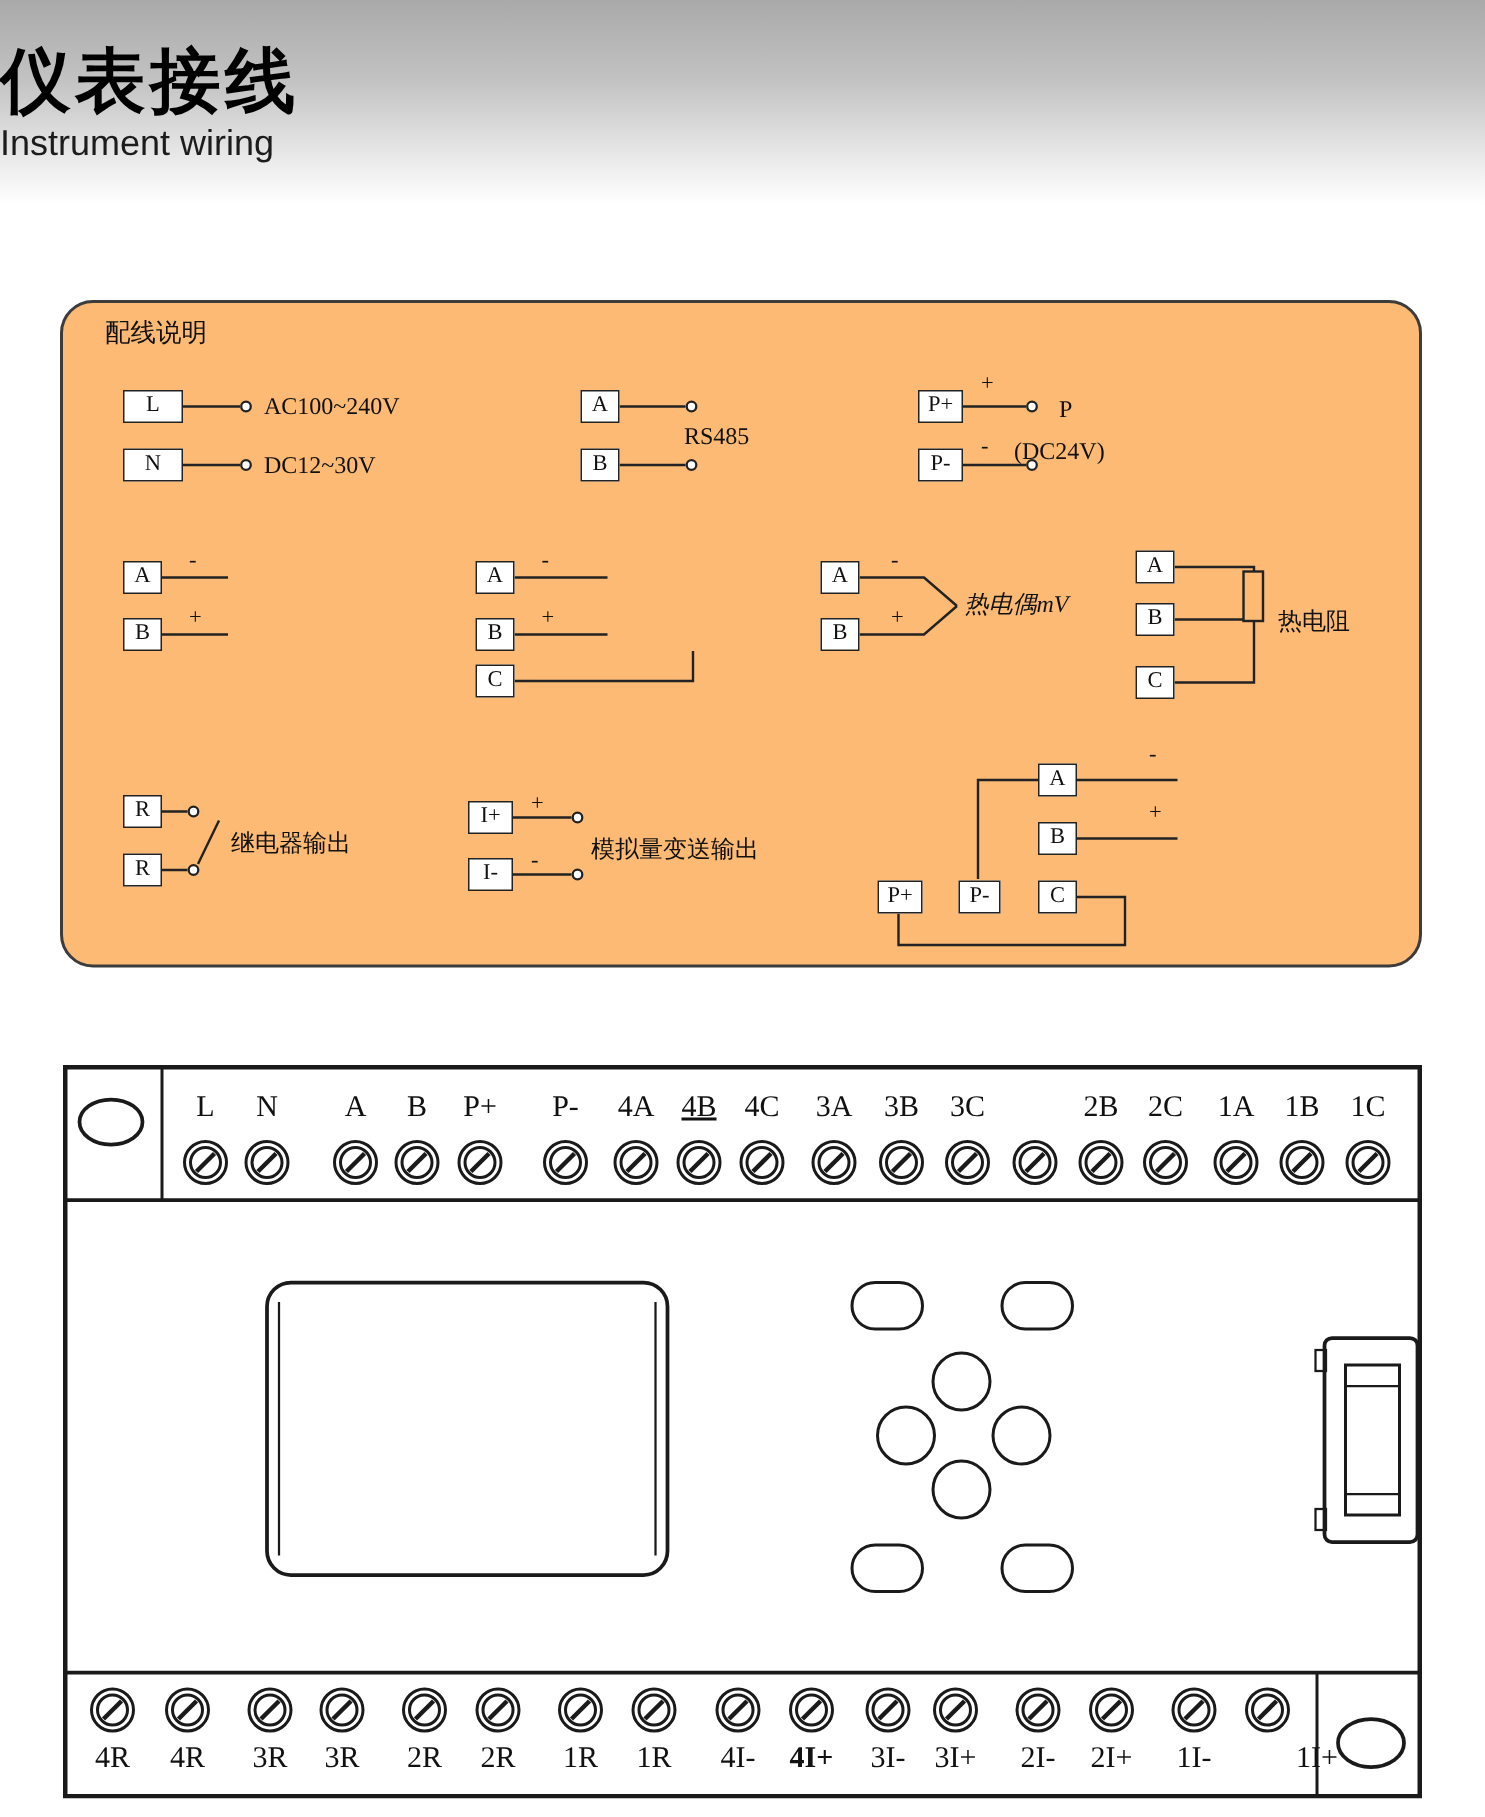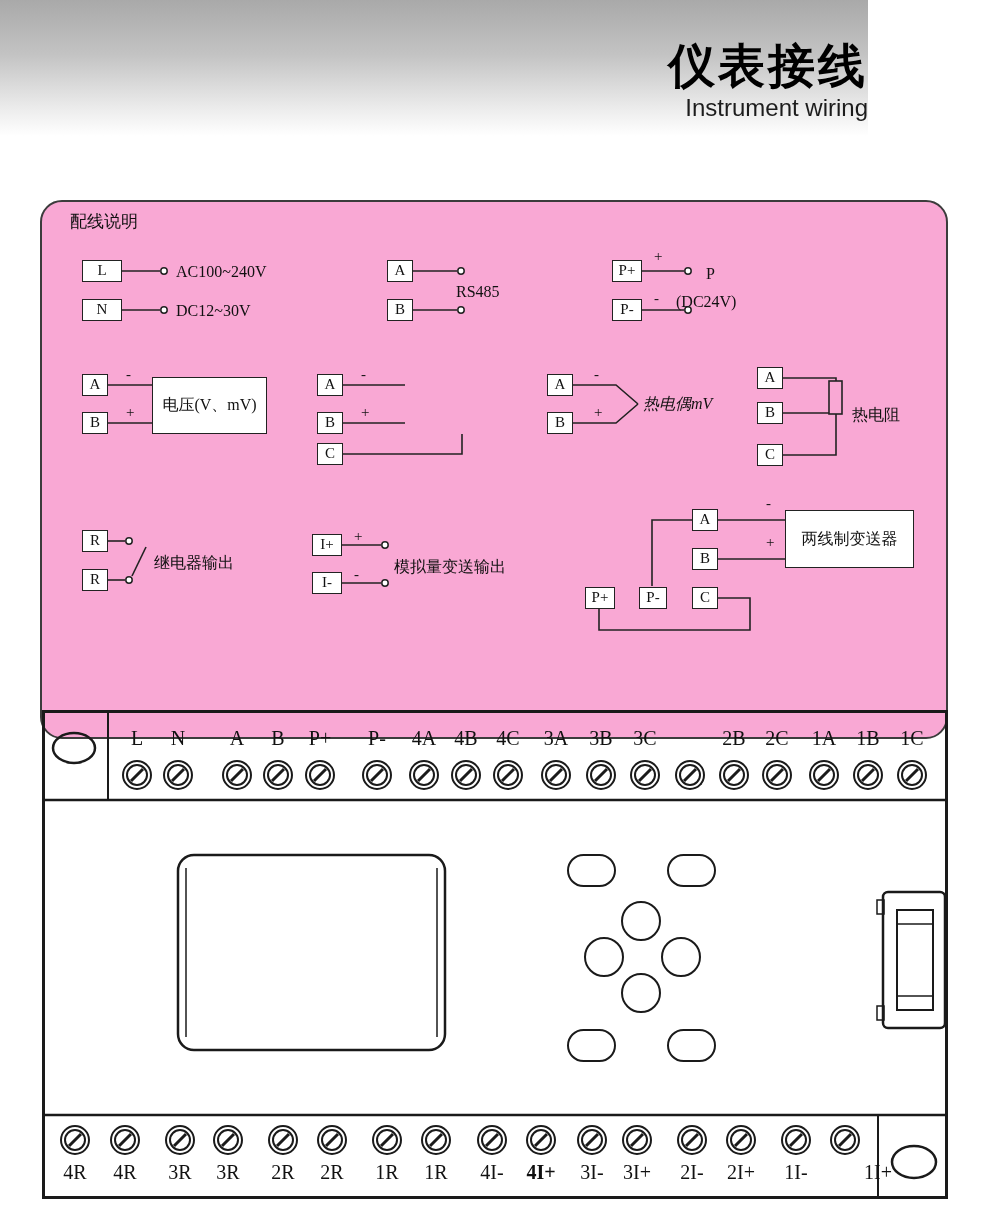--- a/index.html
+++ b/index.html
@@ -1,26 +1,26 @@
 <!DOCTYPE html>
 <html><head>
 <meta charset="utf-8">
 <style>
   html,body{margin:0;padding:0;background:#fff;}
   .page{position:relative;width:990px;height:1211px;background:#fff;overflow:hidden;
         font-family:"Liberation Sans","DejaVu Sans",sans-serif;}
   
-  .hero{position:absolute;left:0;top:0;width:868px;height:136px;box-sizing:border-box;
+  .hero{position:absolute;left:0;top:0;width:990px;height:136px;box-sizing:border-box;
         background:linear-gradient(180deg,#a9a9a9 0%,#c3c3c3 40%,#ececec 80%,#ffffff 100%);
-        display:flex;flex-direction:column;align-items:flex-end;padding-top:40px;}
+        display:flex;flex-direction:column;align-items:flex-start;padding-top:28px;}
   .hero-title{font-size:47px;font-weight:bold;color:#000;letter-spacing:3px;line-height:1.1;}
   .hero-subtitle{font-size:24px;color:#1c1c1c;margin-top:2px;}
   
-  .panel{position:absolute;left:40px;top:200px;width:908px;height:539px;box-sizing:border-box;
-         border:2px solid #3c3c3c;border-radius:22px;background:#f9a8d4;}
+  .panel{position:absolute;left:40px;top:200px;width:908px;height:445px;box-sizing:border-box;
+         border:2px solid #3c3c3c;border-radius:22px;background:#fdba74;}
   .panel-svg{position:absolute;left:0;top:0;}
   .panel-title{position:absolute;left:28px;top:8px;font:17px "Liberation Serif","DejaVu Serif",serif;color:#111;}
   .tbox{position:absolute;height:22px;box-sizing:border-box;border:1.6px solid #222;background:#fff;
         font:15px/19px "Liberation Serif","DejaVu Serif",serif;text-align:center;color:#111;}
   .vbox{position:absolute;box-sizing:border-box;border:1.6px solid #222;background:#fff;color:#111;
         font:16px "Liberation Serif","DejaVu Serif",serif;display:flex;align-items:center;justify-content:center;}
   .dlabel{position:absolute;font:16px/22px "Liberation Serif","DejaVu Serif",serif;color:#111;white-space:nowrap;}
   .sign{position:absolute;font:15px/15px "Liberation Serif","DejaVu Serif",serif;color:#111;}
   
   .tblock{position:absolute;left:42px;top:710px;width:906px;height:489px;}
@@ -112,21 +112,20 @@
     <div class="tbox" style="left:570px;top:97px;width:30px;">P-</div>
     <div class="sign" style="left:612px;top:47px;">+</div>
     <div class="sign" style="left:612px;top:89px;">-</div>
     <div class="dlabel" style="left:664px;top:61px;">P</div>
     <div class="dlabel" style="left:634px;top:89px;">(DC24V)</div>
 
     <div class="tbox" style="left:40px;top:172px;width:26px;">A</div>
     <div class="tbox" style="left:40px;top:210px;width:26px;">B</div>
     <div class="sign" style="left:84px;top:165px;">-</div>
     <div class="sign" style="left:84px;top:203px;">+</div>
-    <div class="vbox" style="left:110px;top:175px;width:115px;height:57px;">电压(V、mV)</div>
 
     <div class="tbox" style="left:275px;top:172px;width:26px;">A</div>
     <div class="tbox" style="left:275px;top:210px;width:26px;">B</div>
     <div class="tbox" style="left:275px;top:241px;width:26px;">C</div>
     <div class="sign" style="left:319px;top:165px;">-</div>
     <div class="sign" style="left:319px;top:203px;">+</div>
 
     <div class="tbox" style="left:505px;top:172px;width:26px;">A</div>
     <div class="tbox" style="left:505px;top:210px;width:26px;">B</div>
     <div class="sign" style="left:552px;top:165px;">-</div>
@@ -148,21 +147,20 @@
     <div class="sign" style="left:312px;top:365px;">-</div>
     <div class="dlabel" style="left:352px;top:354px;">模拟量变送输出</div>
 
     <div class="tbox" style="left:543px;top:385px;width:30px;">P+</div>
     <div class="tbox" style="left:597px;top:385px;width:28px;">P-</div>
     <div class="tbox" style="left:650px;top:307px;width:26px;">A</div>
     <div class="tbox" style="left:650px;top:346px;width:26px;">B</div>
     <div class="tbox" style="left:650px;top:385px;width:26px;">C</div>
     <div class="sign" style="left:724px;top:294px;">-</div>
     <div class="sign" style="left:724px;top:333px;">+</div>
-    <div class="vbox" style="left:743px;top:308px;width:129px;height:58px;">两线制变送器</div>
   </section>
 
   <section class="tblock" id="terminal-block">
     <svg class="tblock-svg" width="906" height="489" viewBox="0 0 906 489">
       <g stroke="#1a1a1a" fill="none">
         <rect x="1.5" y="1.5" width="903" height="486" stroke-width="3"></rect>
 
         <line x1="2" y1="90" x2="904" y2="90" stroke-width="2.5"></line>
         <line x1="66" y1="2" x2="66" y2="90" stroke-width="2"></line>
         <ellipse cx="32" cy="38" rx="21" ry="15" stroke-width="2.5"></ellipse>
@@ -200,21 +198,21 @@
       <div class="tb-label" style="left: 195px; top: 16px;">A</div>
       <div class="screw" style="left: 180px; top: 50px;"></div>
       <div class="tb-label" style="left: 236px; top: 16px;">B</div>
       <div class="screw" style="left: 221px; top: 50px;"></div>
       <div class="tb-label" style="left: 278px; top: 16px;">P+</div>
       <div class="screw" style="left: 263px; top: 50px;"></div>
       <div class="tb-label" style="left: 335px; top: 16px;">P-</div>
       <div class="screw" style="left: 320px; top: 50px;"></div>
       <div class="tb-label" style="left: 382px; top: 16px;">4A</div>
       <div class="screw" style="left: 367px; top: 50px;"></div>
-      <div class="tb-label" style="left: 424px; top: 16px;">4B</div>
+      <div class="tb-label" style="left: 424px; top: 16px; text-decoration: underline;">4B</div>
       <div class="screw" style="left: 409px; top: 50px;"></div>
       <div class="tb-label" style="left: 466px; top: 16px;">4C</div>
       <div class="screw" style="left: 451px; top: 50px;"></div>
       <div class="tb-label" style="left: 514px; top: 16px;">3A</div>
       <div class="screw" style="left: 499px; top: 50px;"></div>
       <div class="tb-label" style="left: 559px; top: 16px;">3B</div>
       <div class="screw" style="left: 544px; top: 50px;"></div>
       <div class="tb-label" style="left: 603px; top: 16px;">3C</div>
       <div class="screw" style="left: 588px; top: 50px;"></div>
       <div class="tb-label" style="left: 648px; top: 16px; margin-top: 40px;">2A</div>

